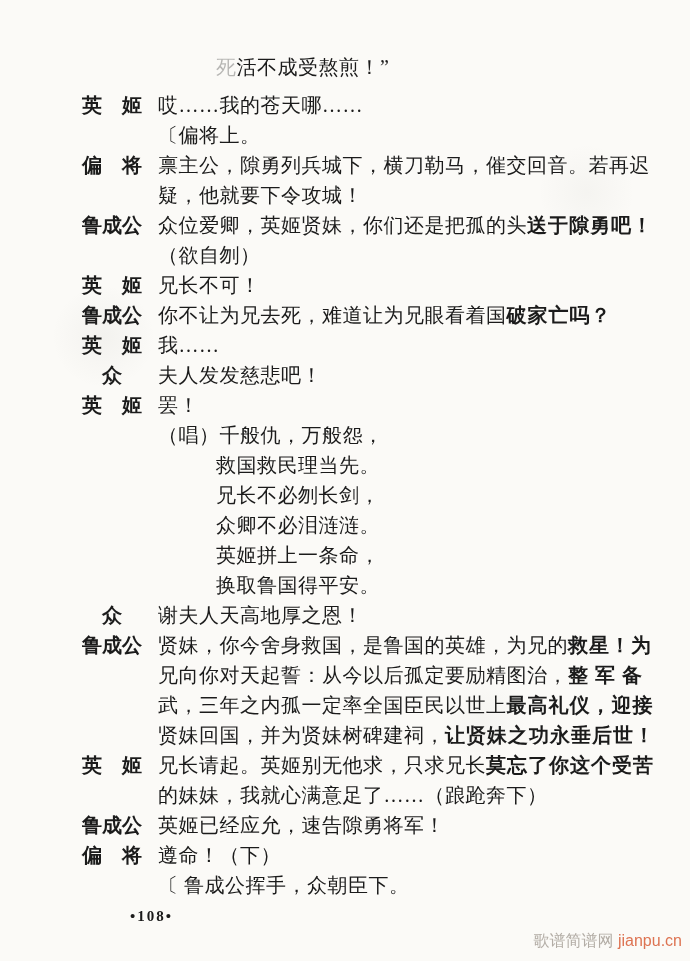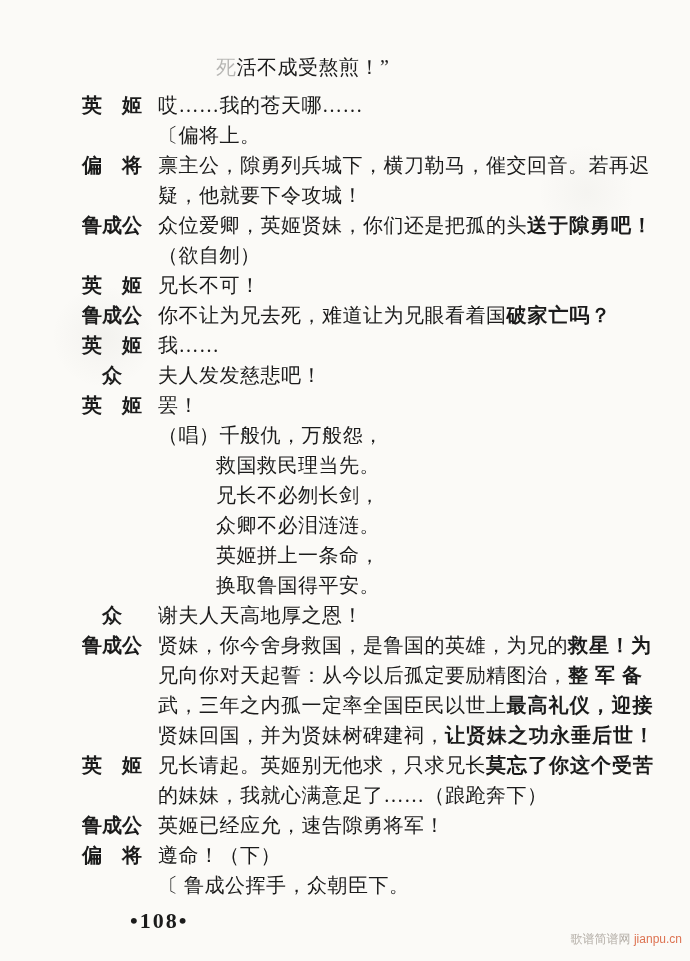--- a/index.html
+++ b/index.html
@@ -44,28 +44,28 @@
     white-space: pre;
     letter-spacing: 0.5px;
   }
   .text b { font-weight: 700; letter-spacing: 1px; }
   .t-quote .text, .t-verse .text { padding-left: 58px; }
   .t-quote { margin-bottom: 8px; }
   .faint { opacity: 0.3; filter: blur(0.5px); }
   .page-number {
     position: absolute;
     left: 130px; top: 908px;
-    font-size: 22px;
+    font-size: 15px;
     font-weight: 700;
     letter-spacing: 2px;
   }
   .watermark {
     position: absolute;
     top: 931px; right: 8px;
-    font-size: 12px;
+    font-size: 16px;
     font-family: "Liberation Sans", sans-serif;
   }
   .wm-name { color: #b3ada6; }
   .wm-url  { color: #dd7352; }
 </style>
 </head>
 <body>
 
 <div class="page">
 

